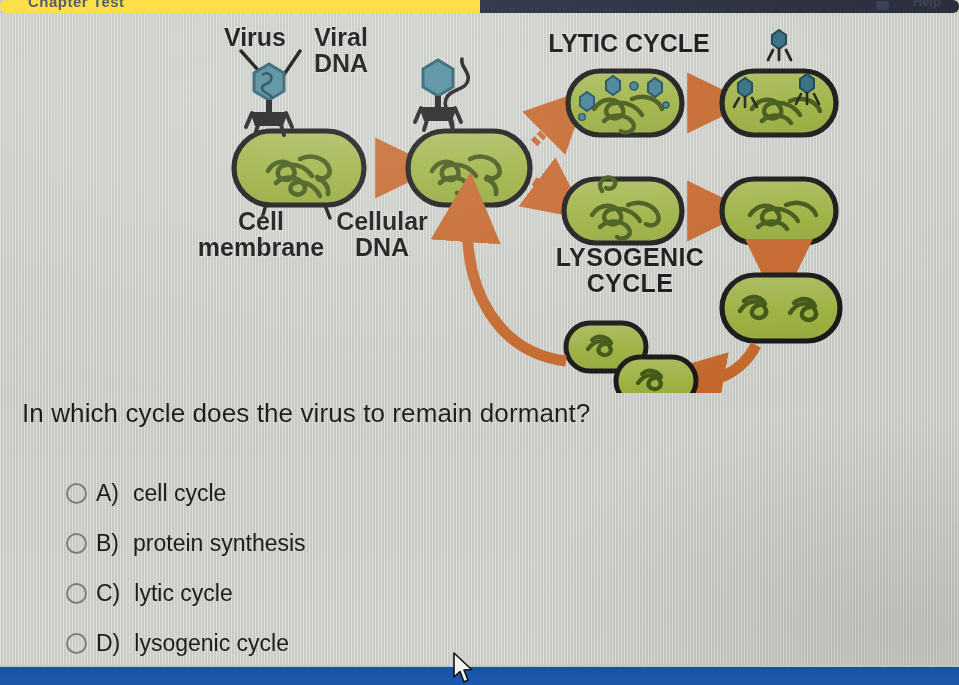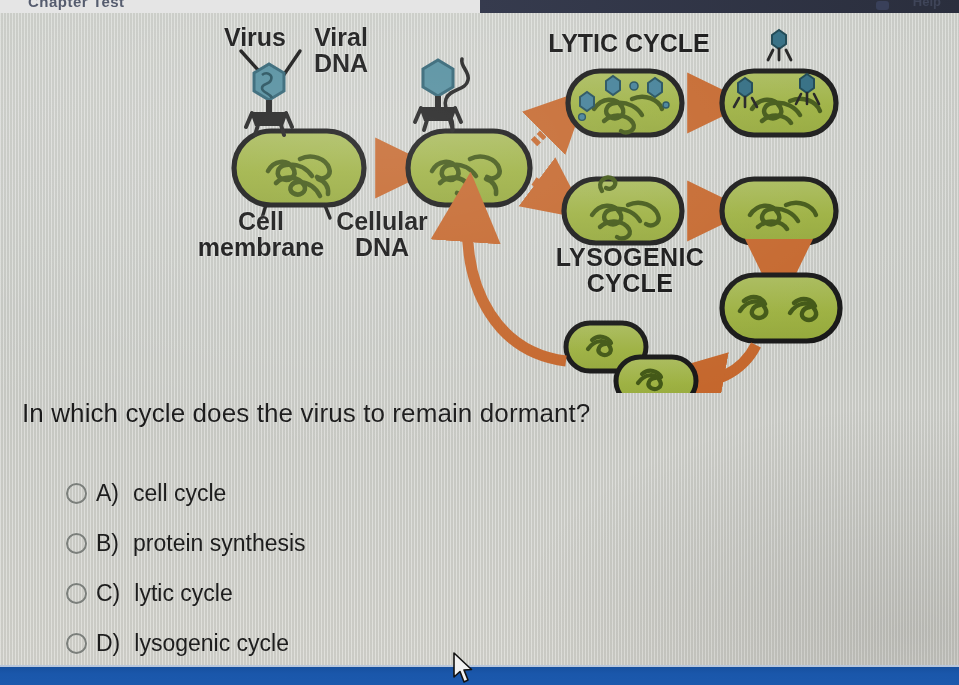--- a/index.html
+++ b/index.html
@@ -5,21 +5,21 @@
   html,body{margin:0;padding:0;}
   body{
     width:959px;height:685px;overflow:hidden;
     background:#c9cbc6;
     font-family:"Liberation Sans",sans-serif;
     position:relative;
   }
   
   #app-bar{
     position:absolute;left:0;top:0;width:959px;height:13px;
-    background:#e5e5e5;overflow:hidden;
+    background:#fde047;overflow:hidden;border-radius:6px;
   }
   #app-bar .bar-title{
     position:absolute;left:28px;top:-7px;
     font-size:15px;font-weight:bold;color:#555c6e;
     letter-spacing:.5px;white-space:nowrap;
   }
   #app-bar .bar-right{
     position:absolute;right:18px;top:-6px;
     font-size:13px;font-weight:bold;color:#3f4559;white-space:nowrap;
   }

